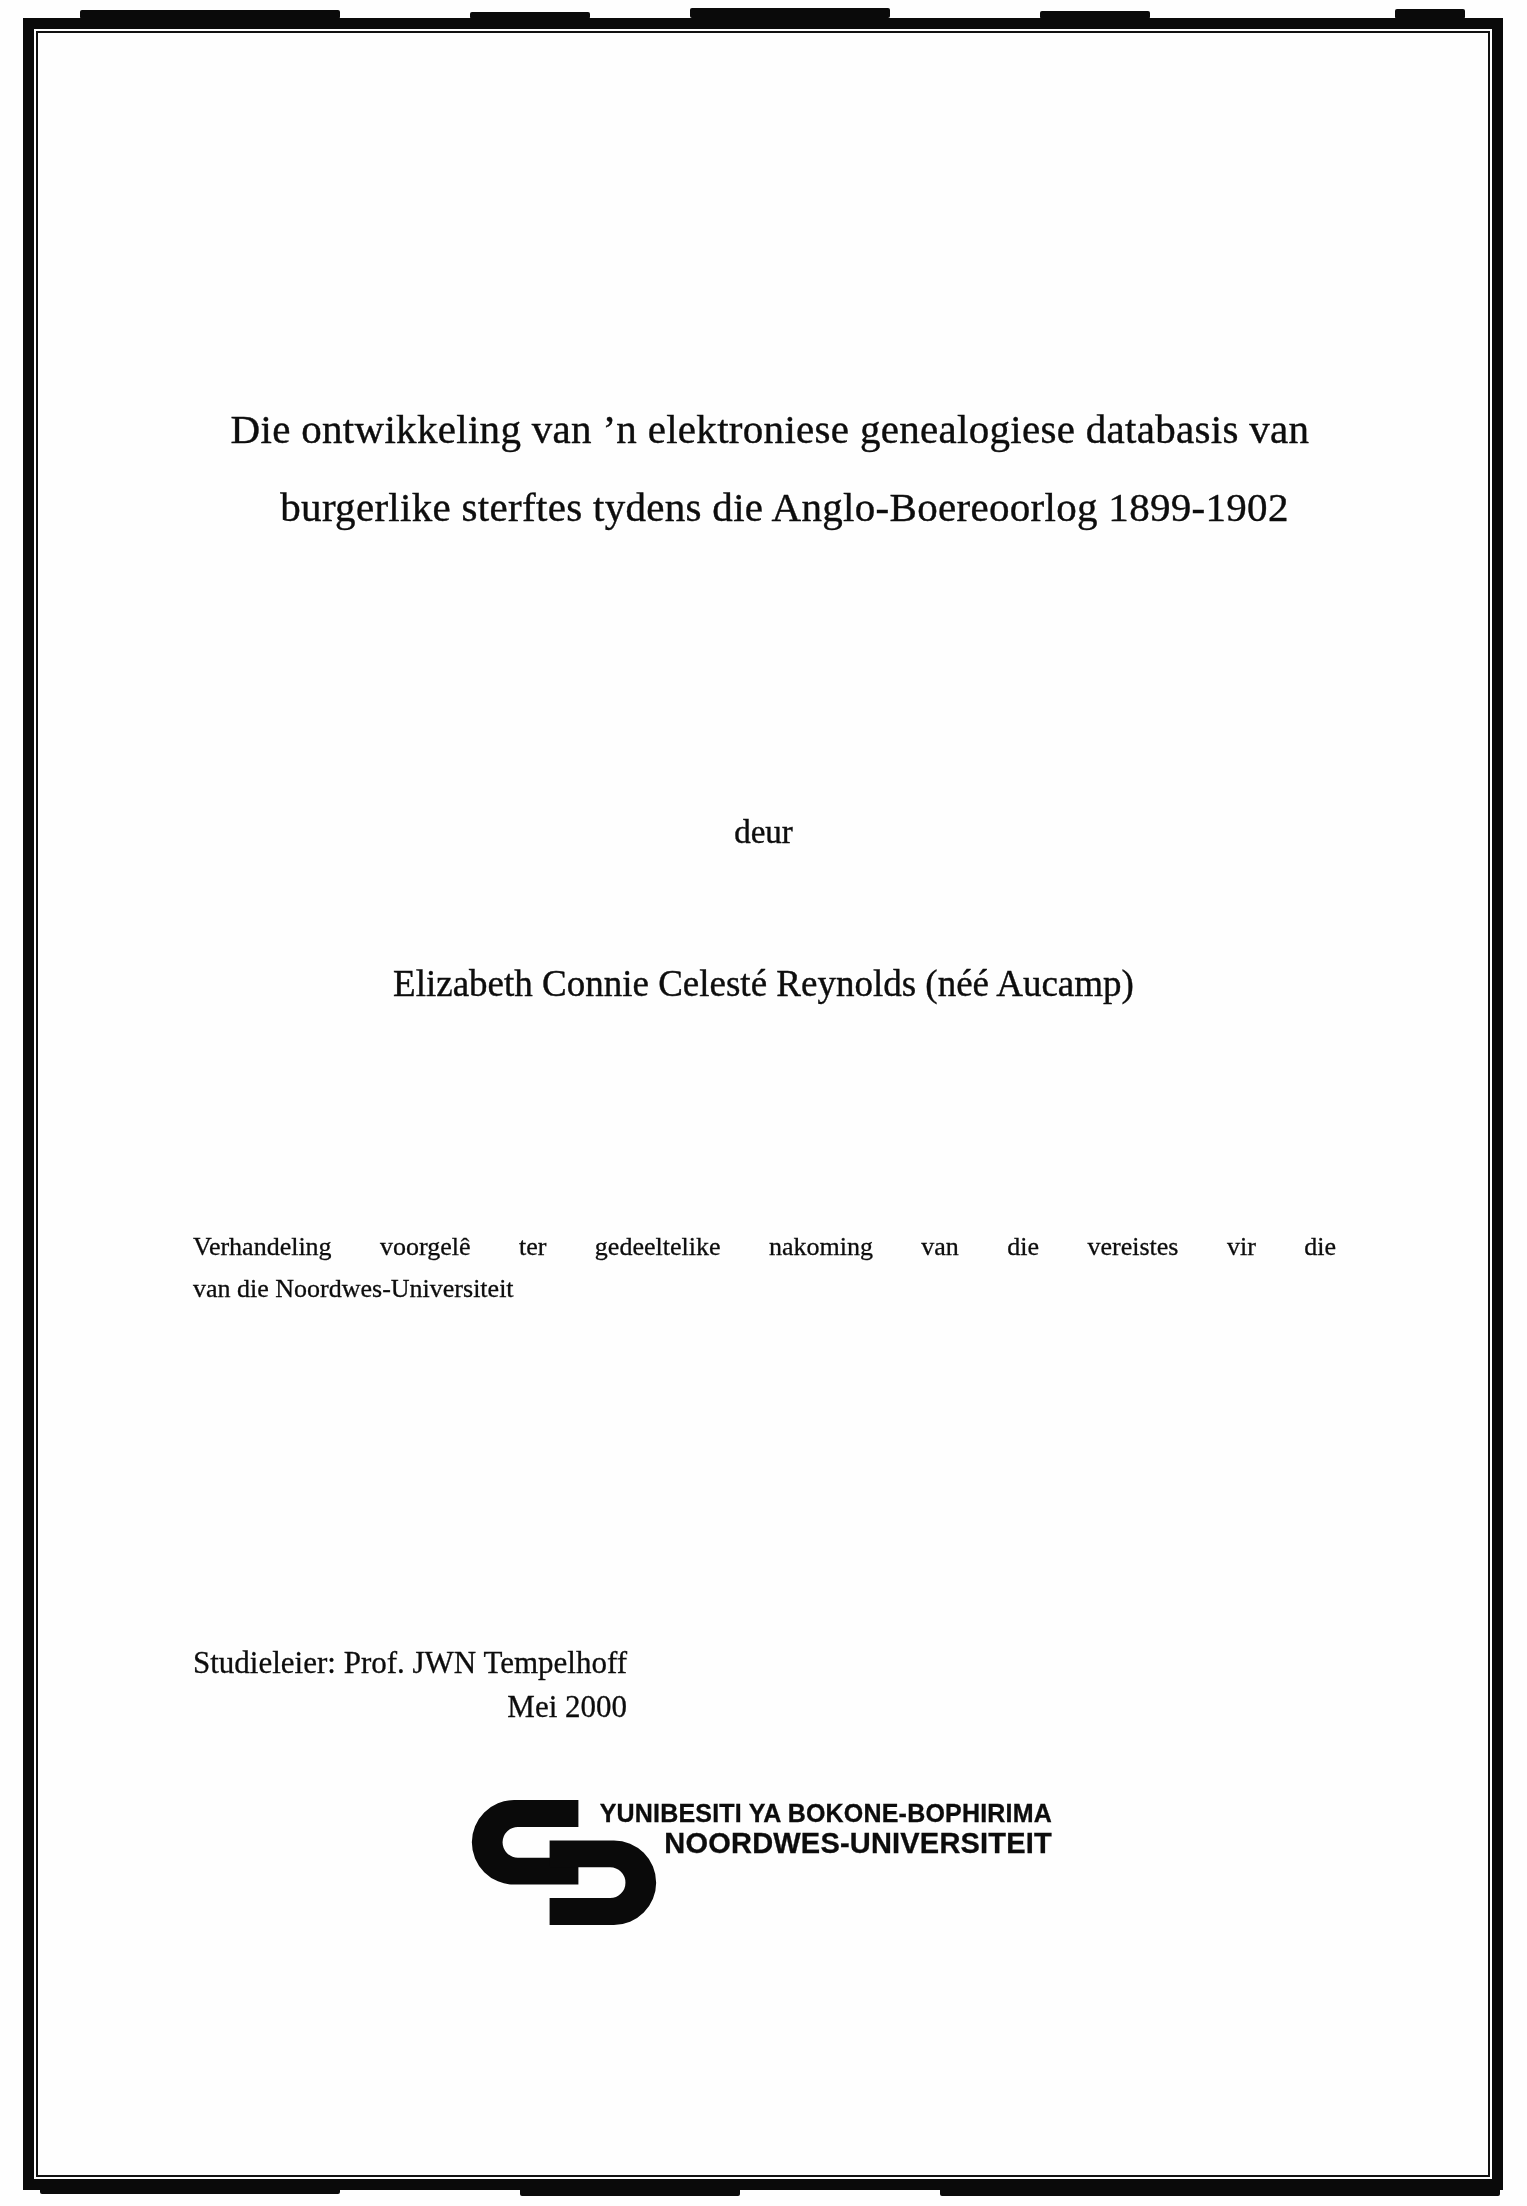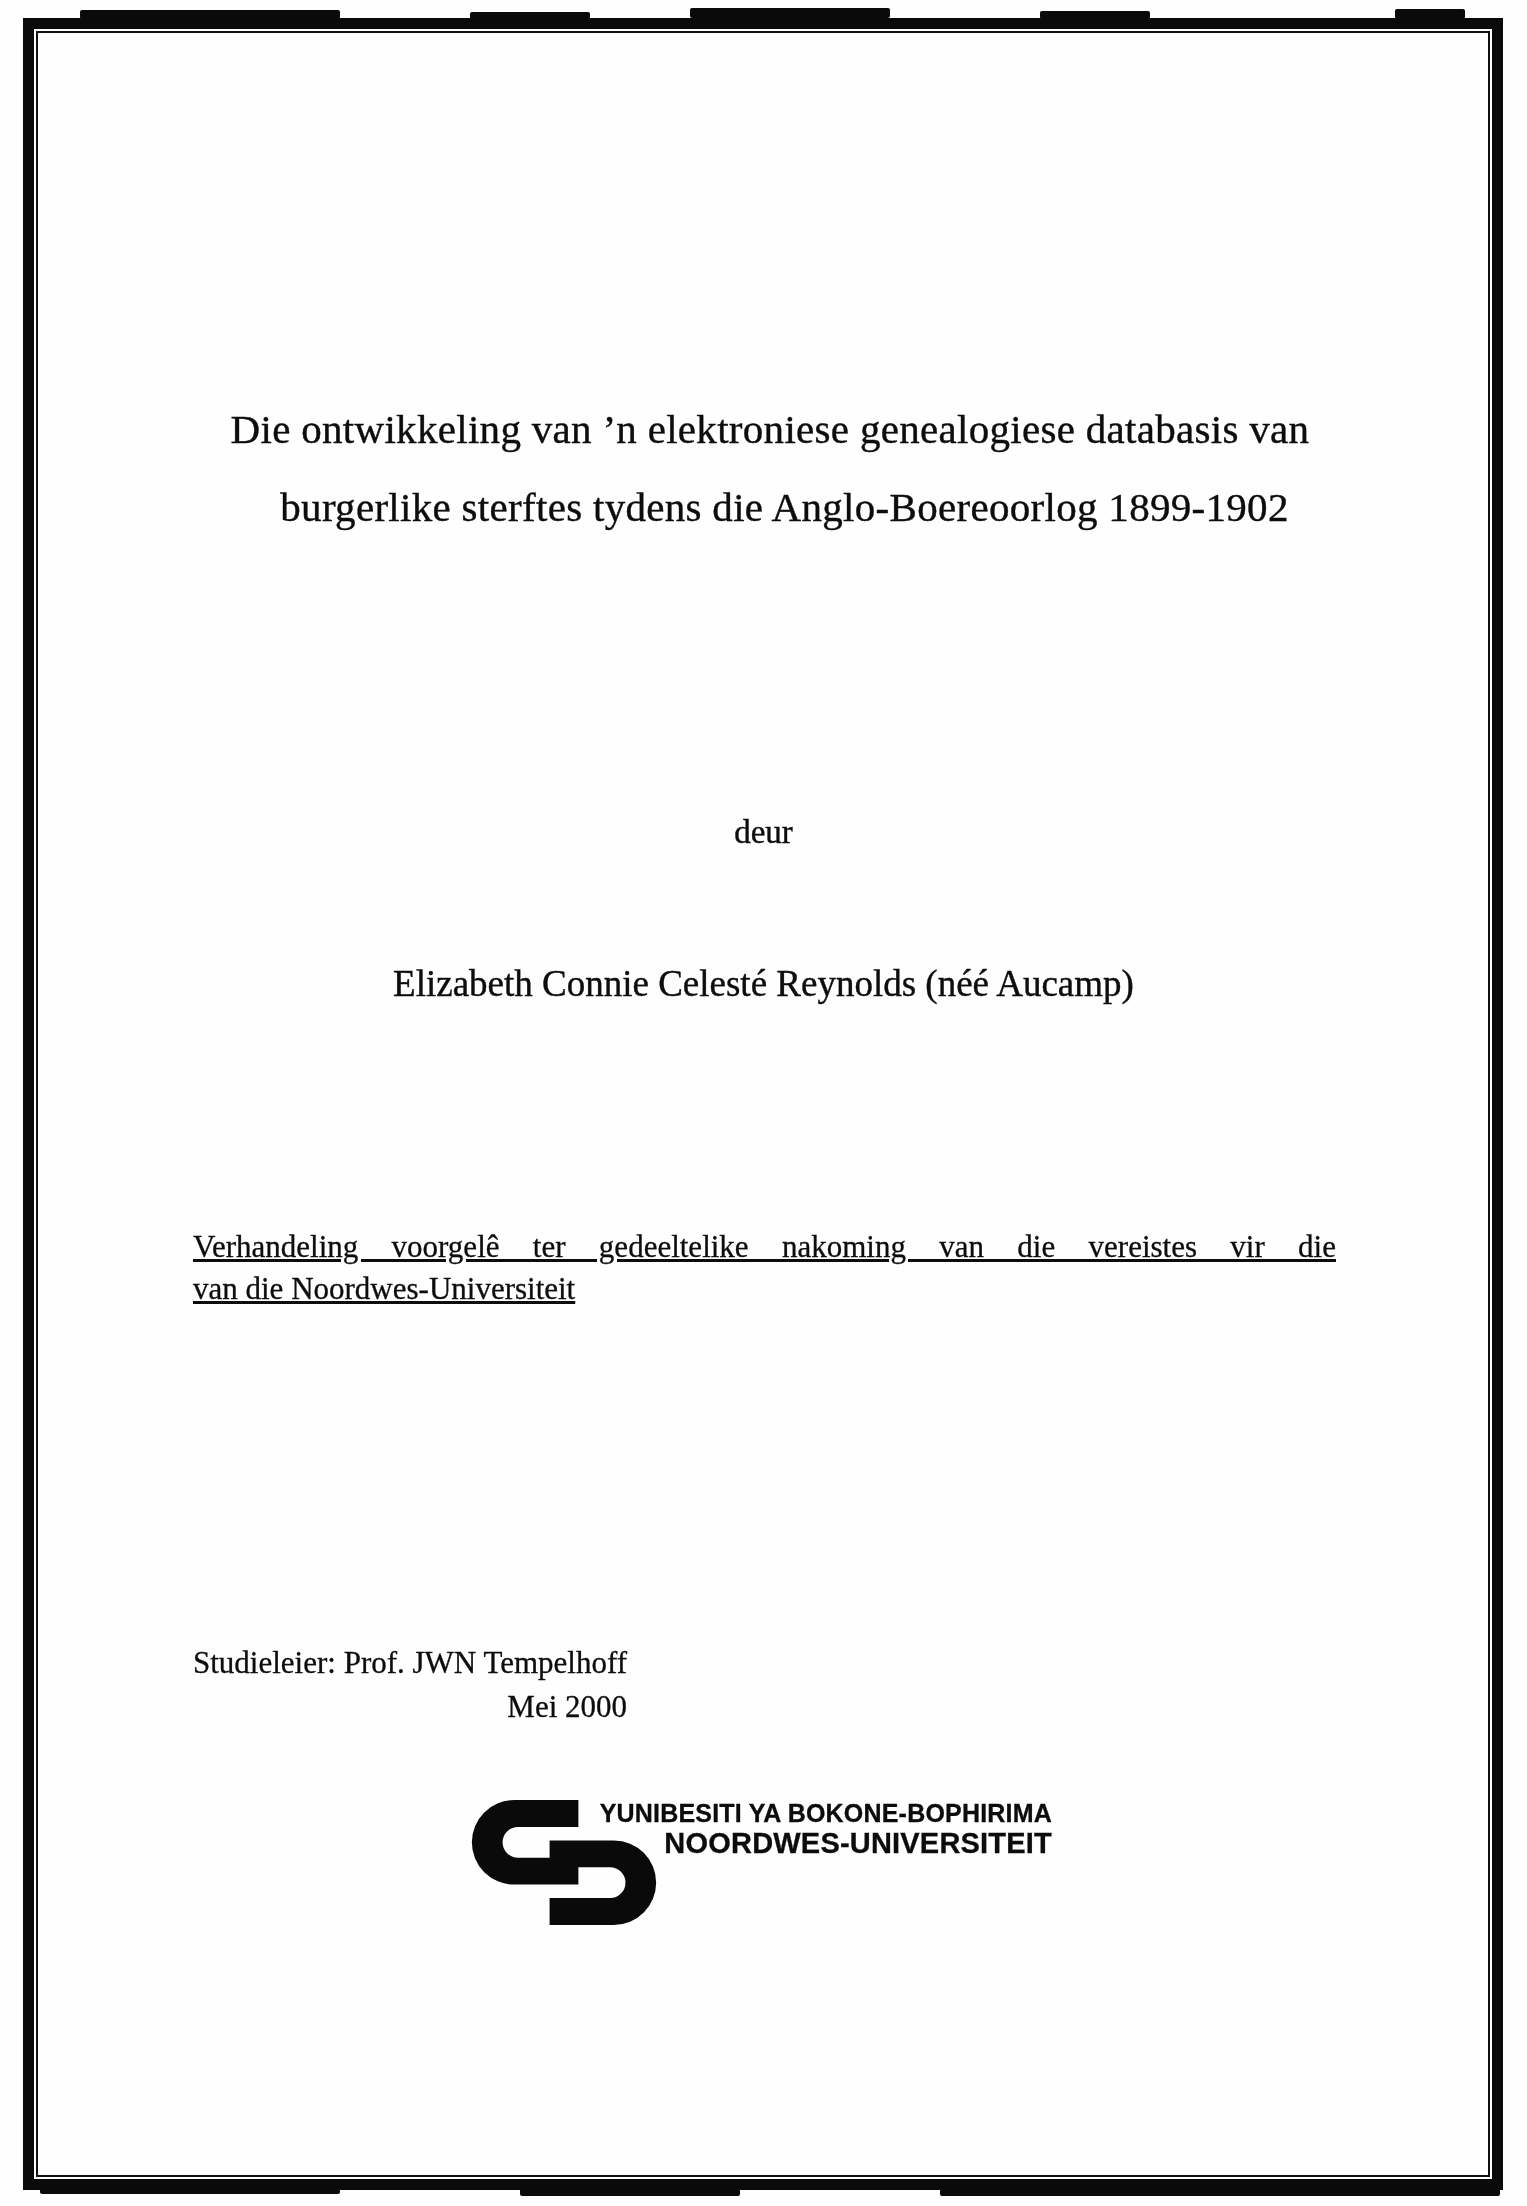--- a/index.html
+++ b/index.html
@@ -20,21 +20,21 @@
     border:2px solid #111;
   }
   .scan-artifact{position:absolute;background:#0a0a0a;border-radius:2px;}
   .txt{position:absolute;-webkit-text-stroke:0.4px #0d0d0d;}
   .centered{left:0;right:0;text-align:center;}
   .title-line{font-size:41px;line-height:50px;letter-spacing:0.3px;}
   .byline{font-size:33px;line-height:40px;}
   .author{font-size:37px;line-height:44px;}
   .statement{
     left:193px;width:1143px;
-    font-size:31px;line-height:42px;text-decoration:underline;
+    font-size:26px;line-height:42px;
     -webkit-text-stroke:0.3px #0d0d0d;
   }
   .stmt-justify{text-align:justify;text-align-last:justify;}
   .stmt-italic{font-style:italic;}
   .super-block{
     left:193px;
     font-size:31px;line-height:44px;text-align:right;
     -webkit-text-stroke:0.3px #0d0d0d;
   }
   .logo-mark{position:absolute;left:468px;top:1800px;}

